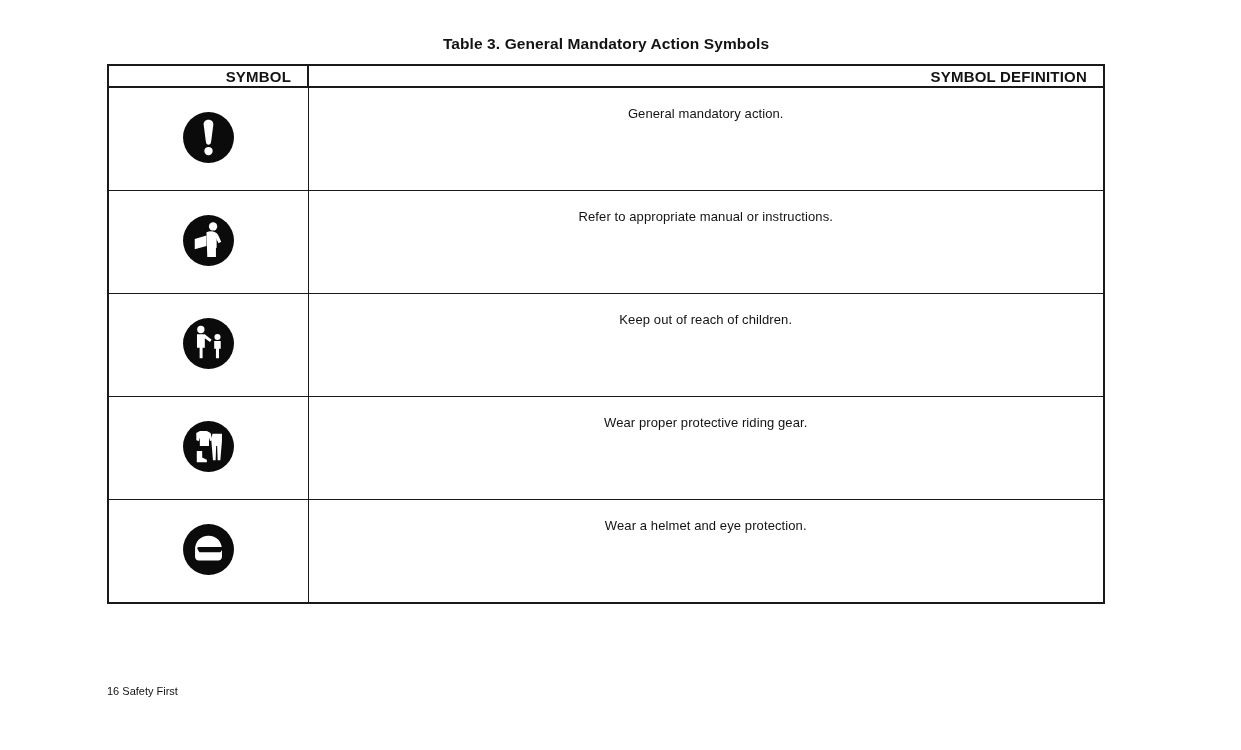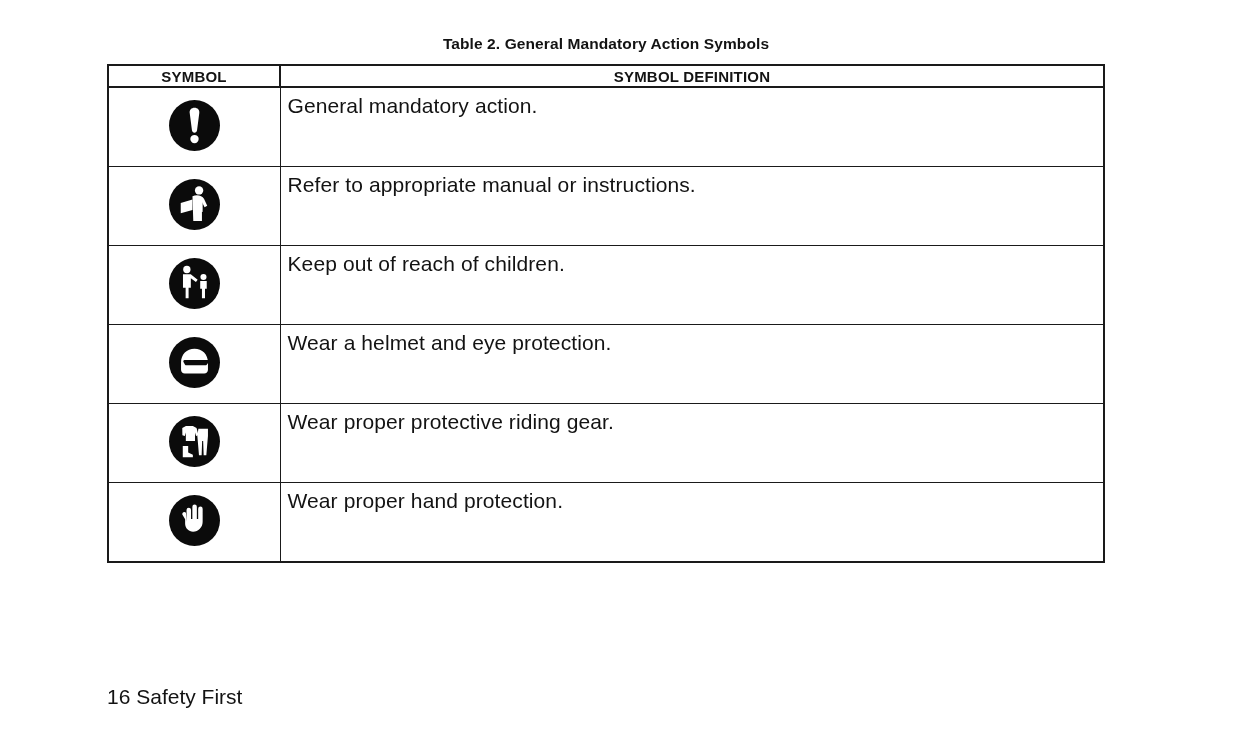--- a/index.html
+++ b/index.html
@@ -11,41 +11,41 @@
   .page-title{
     position:absolute;top:35px;left:107px;width:998px;text-align:center;
     font-weight:bold;font-size:15.5px;letter-spacing:.1px;
   }
   table.sym-table{
     position:absolute;left:107px;top:64px;width:998px;
     border-collapse:collapse;border:2px solid #1a1a1a;table-layout:fixed;
   }
   .sym-table th{
     border:2px solid #1a1a1a;font-size:15px;font-weight:bold;
-    height:18px;padding:1px 2px;text-align:center;letter-spacing:.2px;
+    height:18px;padding:1px 16px;text-align:right;letter-spacing:.2px;
   }
   .sym-table td{
     border:1px solid #1a1a1a;height:66px;vertical-align:top;
   }
   .sym-table td.sym-cell{
     width:166px;text-align:center;vertical-align:middle;border-right:1px solid #1a1a1a;
   }
   .sym-table td.def-cell{
-    font-size:21px;padding:6px 7px;letter-spacing:.1px;
+    font-size:13px;padding:18px 7px;letter-spacing:.1px;text-align:center;
   }
   .icon{display:inline-block;line-height:0}
   .icon svg{display:block}
   .page-footer{
-    position:absolute;left:107px;top:685px;font-size:21px;
+    position:absolute;left:107px;top:685px;font-size:11px;
   }
 </style>
 </head>
 <body>
 
-<div class="page-title">Table 2. General Mandatory Action Symbols</div>
+<div class="page-title">Table 3. General Mandatory Action Symbols</div>
 
 <table class="sym-table">
   <thead>
     <tr>
       <th style="width:166px">SYMBOL</th>
       <th>SYMBOL DEFINITION</th>
     </tr>
   </thead>
   <tbody>
 
@@ -95,53 +95,42 @@
       </td>
       <td class="def-cell">Keep out of reach of children.</td>
     </tr>
 
 
     <tr>
       <td class="sym-cell">
         <span class="icon">
           <svg viewBox="0 0 52 52" width="53" height="53">
             <circle cx="26" cy="26" r="25" fill="#0b0b0b"></circle>
-            <path fill="#fff" d="M26 12.5c7.6 0 13.2 5.7 13.2 13.3v7.4c0 2.1-1.6 3.6-3.7 3.6H16.5c-2.1 0-3.7-1.5-3.7-3.6v-7.4c0-7.6 5.6-13.3 13.2-13.3z"></path>
-            <path fill="#0b0b0b" d="M16.2 23.6h23.2c.8 0 1.2 1.2.6 1.9l-2 2.6c-.3.4-.8.6-1.3.6H18c-.5 0-1-.2-1.3-.6l-1.5-2.6c-.5-.8 0-1.9 1-1.9z"></path>
-          </svg>
-        </span>
-      </td>
-      <td class="def-cell">Wear a helmet and eye protection.</td>
-    </tr>
-
-    <tr>
-      <td class="sym-cell">
-        <span class="icon">
-          <svg viewBox="0 0 52 52" width="53" height="53">
-            <circle cx="26" cy="26" r="25" fill="#0b0b0b"></circle>
             <g fill="#fff">
               <path d="M14 12.7l3.6-2h6.8l3.6 2 1.9 7.2-2.4.8-1-3.6v8.3h-9v-8.3l-1 3.6-2.4-.8z"></path>
               <path d="M29.8 13.5h9.4v7l-1.6 19h-2.6l-.5-14h-1l-.5 14h-2.6l-1.6-19z"></path>
               <path d="M14.5 30.5h5.3v6.2l4.6 2.2v2.6h-9.9z"></path>
             </g>
           </svg>
         </span>
       </td>
       <td class="def-cell">Wear proper protective riding gear.</td>
     </tr>
 
     <tr>
       <td class="sym-cell">
         <span class="icon">
           <svg viewBox="0 0 52 52" width="53" height="53">
             <circle cx="26" cy="26" r="25" fill="#0b0b0b"></circle>
-            <path fill="#fff" d="M18.2 27.3V15.8a2.2 2.2 0 0 1 4.4 0v8.7h1.3V12.6a2.2 2.2 0 0 1 4.4 0v11.9h1.3v-10a2.2 2.2 0 0 1 4.4 0v12.8c0 5.4-4.2 9.8-9.4 9.8-4.3 0-7.8-3.5-7.8-7.8v-4.6l-2.6-4.3a2 2 0 0 1 3.4-2z"></path>
+            <path fill="#fff" d="M26 12.5c7.6 0 13.2 5.7 13.2 13.3v7.4c0 2.1-1.6 3.6-3.7 3.6H16.5c-2.1 0-3.7-1.5-3.7-3.6v-7.4c0-7.6 5.6-13.3 13.2-13.3z"></path>
+            <path fill="#0b0b0b" d="M16.2 23.6h23.2c.8 0 1.2 1.2.6 1.9l-2 2.6c-.3.4-.8.6-1.3.6H18c-.5 0-1-.2-1.3-.6l-1.5-2.6c-.5-.8 0-1.9 1-1.9z"></path>
           </svg>
         </span>
       </td>
-      <td class="def-cell">Wear proper hand protection.</td>
+      <td class="def-cell">Wear a helmet and eye protection.</td>
     </tr>
+
 
 
   </tbody>
 </table>
 
 <div class="page-footer">16 Safety First</div>
 
 </body></html>

